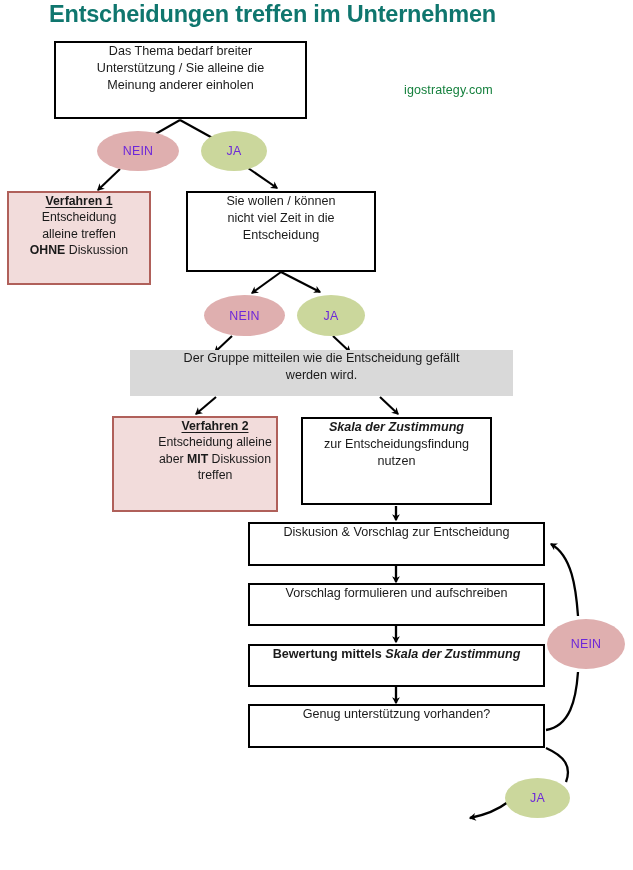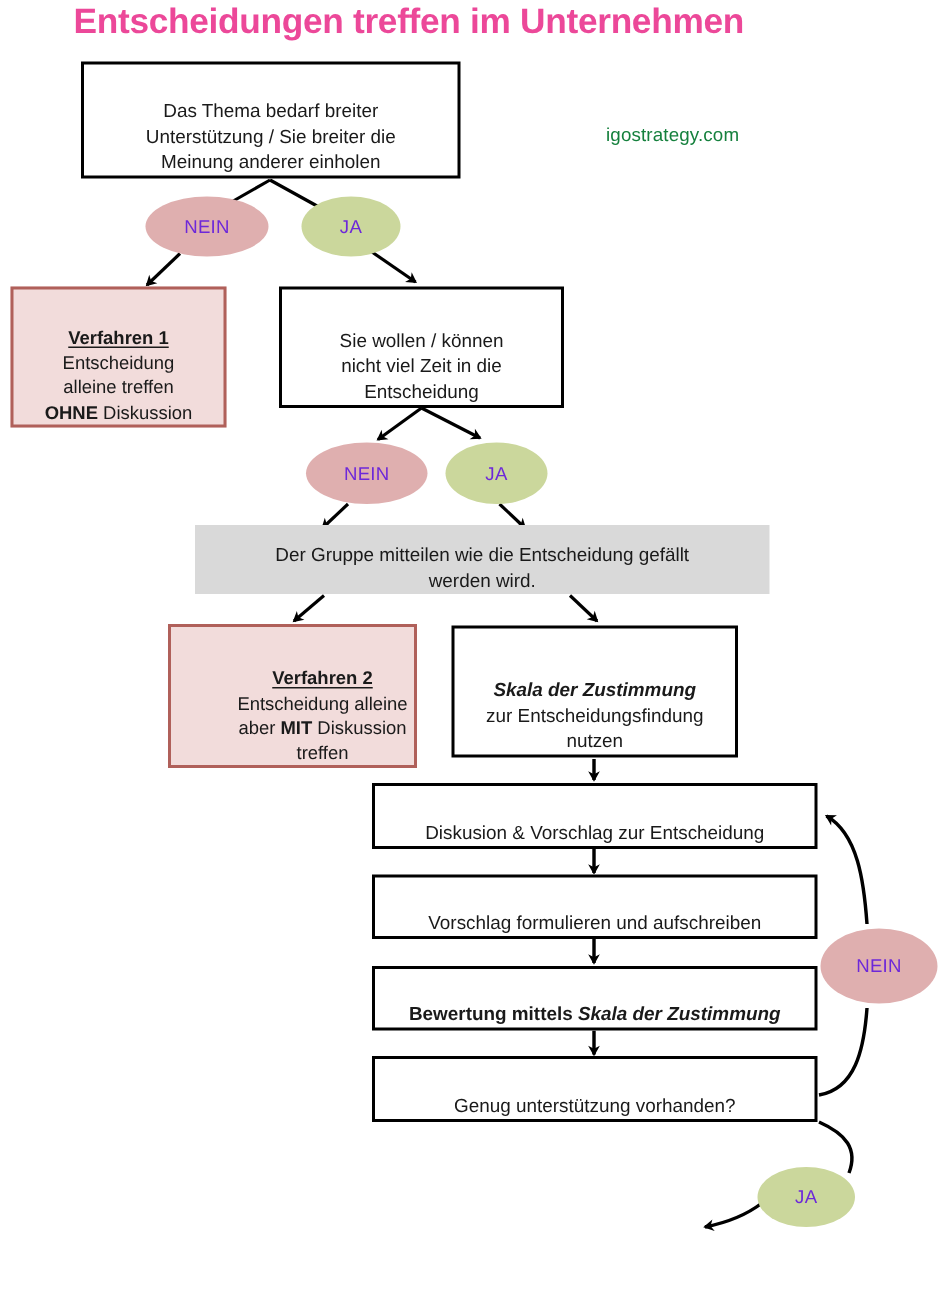--- a/index.html
+++ b/index.html
@@ -30,21 +30,21 @@
 
   .title {
     position: absolute;
     left: 0;
     top: 1px;
     width: 545px;
     text-align: center;
     font-size: 23.5px;
     font-weight: bold;
     letter-spacing: -0.2px;
-    color: #ec4899;
+    color: #0f766e;
     white-space: nowrap;
   }
 
   .watermark {
     position: absolute;
     left: 404px;
     top: 41px;
     font-size: 12.5px;
     color: #15803d;
     letter-spacing: 0.1px;
@@ -52,21 +52,21 @@
     margin-top: 42px;
   }
 
   
   .node {
     position: absolute;
     box-sizing: border-box;
     display: flex;
     flex-direction: column;
     align-items: center;
-    justify-content: flex-end;
+    justify-content: flex-start;
     text-align: center;
     color: #1a1a1a;
     line-height: 1.34;
   }
 
   .node.plain {
     background: #ffffff;
     border: 2px solid #000000;
     font-size: 12.6px;
   }
@@ -167,21 +167,21 @@
       <path d="M546,748 C564,756 572,766 566,782"></path>
       <path d="M508,802 C495,812 480,816 470,818" marker-end="url(#ah)"></path>
     </g>
   </svg>
 
   <div class="title">Entscheidungen treffen im Unternehmen</div>
   <div class="watermark">igostrategy.com</div>
 
   <div class="node plain" style="left:54px; top:41px; width:253px; height:78px;">
     <span class="ln">Das Thema bedarf breiter</span>
-    <span class="ln">Unterstützung  / Sie breiter die</span>
+    <span class="ln">Unterstützung  / Sie alleine die</span>
     <span class="ln">Meinung anderer einholen</span>
   </div>
 
   <div class="pill no" style="left:97px; top:131px; width:82px; height:40px;">
     <span>NEIN</span>
   </div>
   <div class="pill yes" style="left:201px; top:131px; width:66px; height:40px;">
     <span>JA</span>
   </div>
 

